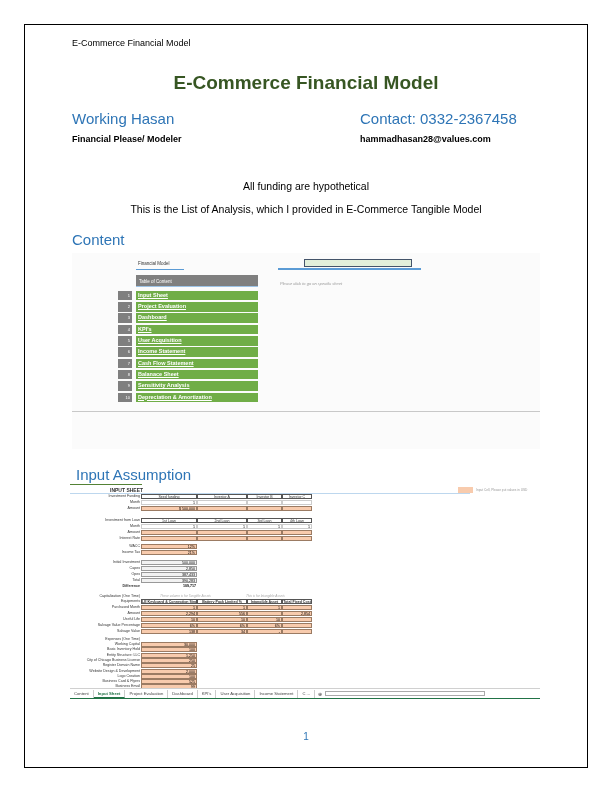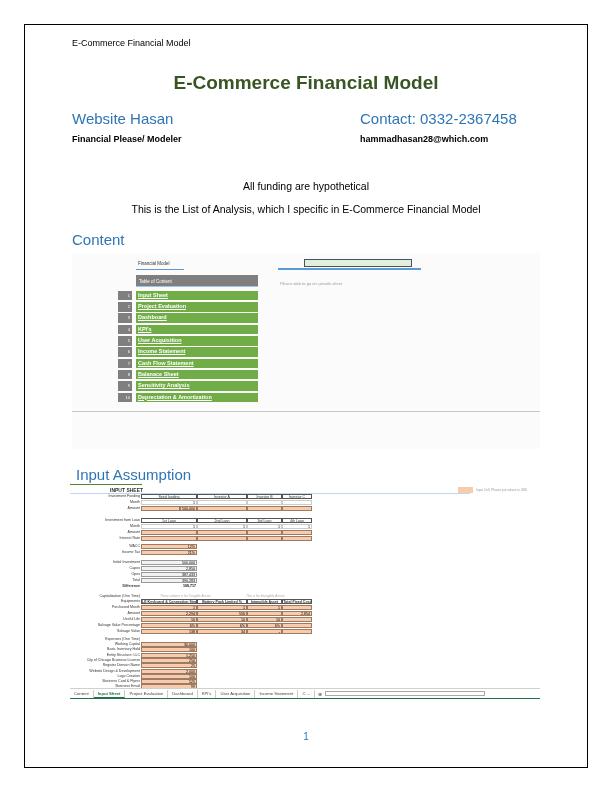--- a/index.html
+++ b/index.html
@@ -56,26 +56,26 @@
   .tabbar-line { left: 70px; top: 698px; width: 470px; height: 0.6px; background: #217346; }
   .page-num { left: 0; width: 612px; top: 731px; text-align: center; font-size: 10px; color: #2e75b6; }
 </style>
 </head>
 <body>
 
 <div class="page-border"></div>
 
 <div class="abs running-header">E-Commerce Financial Model</div>
 <div class="abs doc-title">E-Commerce Financial Model</div>
-<div class="abs author-name">Website Hasan</div>
+<div class="abs author-name">Working Hasan</div>
 <div class="abs author-role">Financial Please/ Modeler</div>
 <div class="abs contact">Contact: 0332-2367458</div>
-<div class="abs email">hammadhasan28@which.com</div>
+<div class="abs email">hammadhasan28@values.com</div>
 <div class="abs note1">All funding are hypothetical</div>
-<div class="abs note2">This is the List of Analysis, which I specific in E-Commerce Financial Model</div>
+<div class="abs note2">This is the List of Analysis, which I provided in E-Commerce Tangible Model</div>
 
 <div class="abs section-h content-h">Content</div>
 
 <div class="abs sheet1"></div>
 <div class="abs fm-label">Financial Model</div>
 <div class="abs fm-underline"></div>
 <div class="abs toc-head">Table of Content</div>
 <div class="abs toc" id="toc">
     <div class="toc-row">
       <span class="toc-num">1</span>

